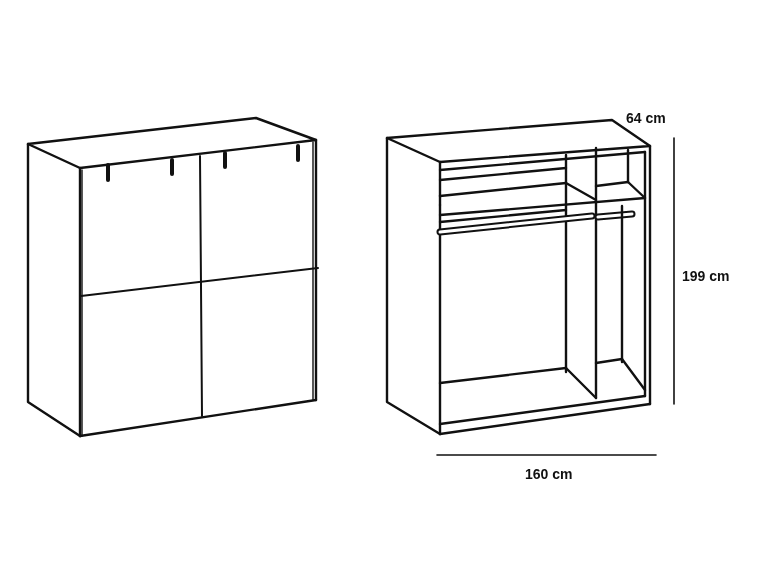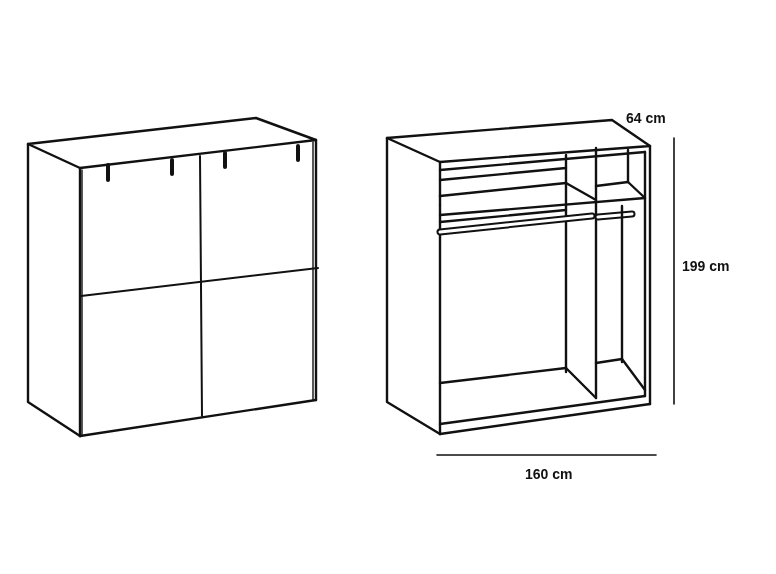--- a/index.html
+++ b/index.html
@@ -98,15 +98,15 @@
       <line x1="622" y1="359" x2="645" y2="390"></line>
     </g>
 
     <g stroke-width="1.6">
       <line x1="674" y1="138" x2="674" y2="404"></line>
       <line x1="437" y1="455" x2="656" y2="455"></line>
     </g>
   </svg>
 
   <div class="dim-label" style="left:626px; top:110px;">64 cm</div>
-  <div class="dim-label" style="left:682px; top:258px;">199 cm</div>
+  <div class="dim-label" style="left:682px; top:268px;">199 cm</div>
   <div class="dim-label" style="left:525px; top:466px;">160 cm</div>
 </div>
 
 </body></html>

